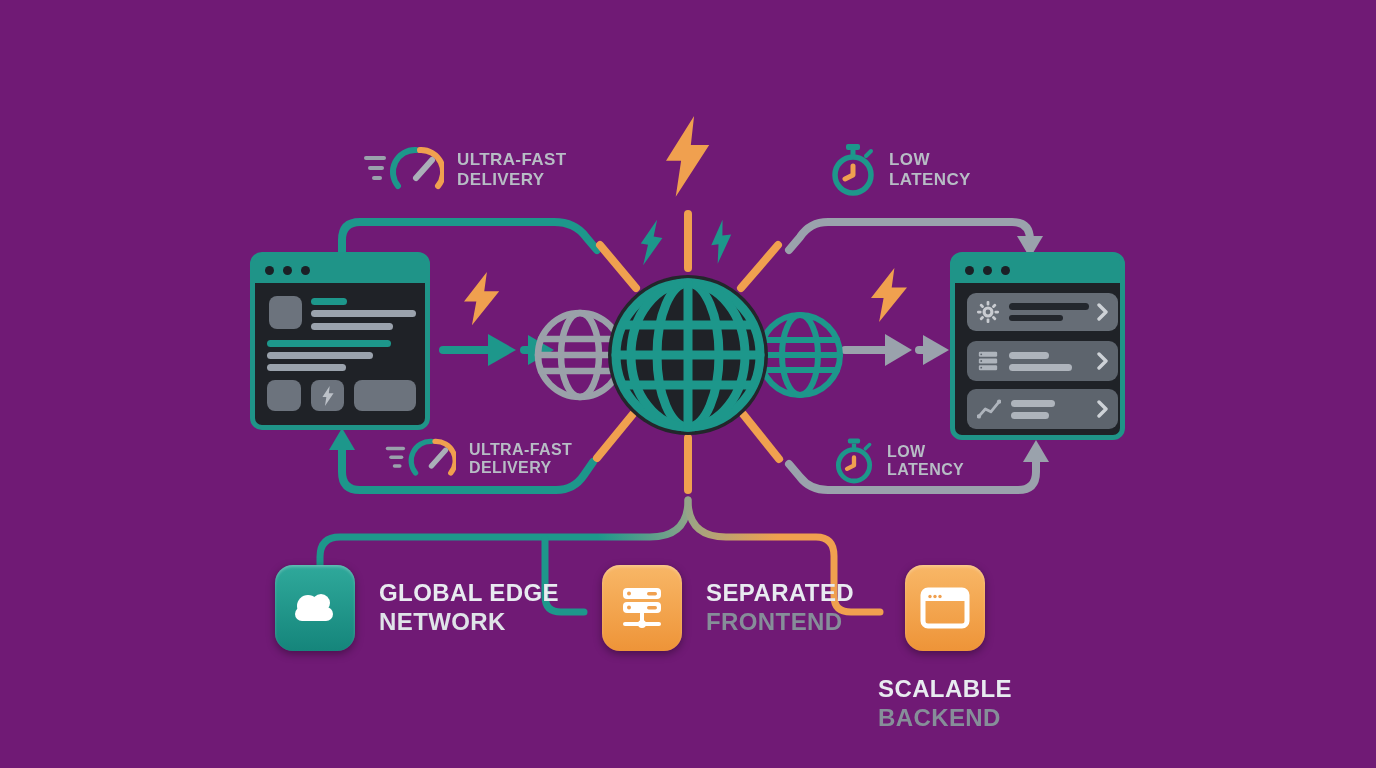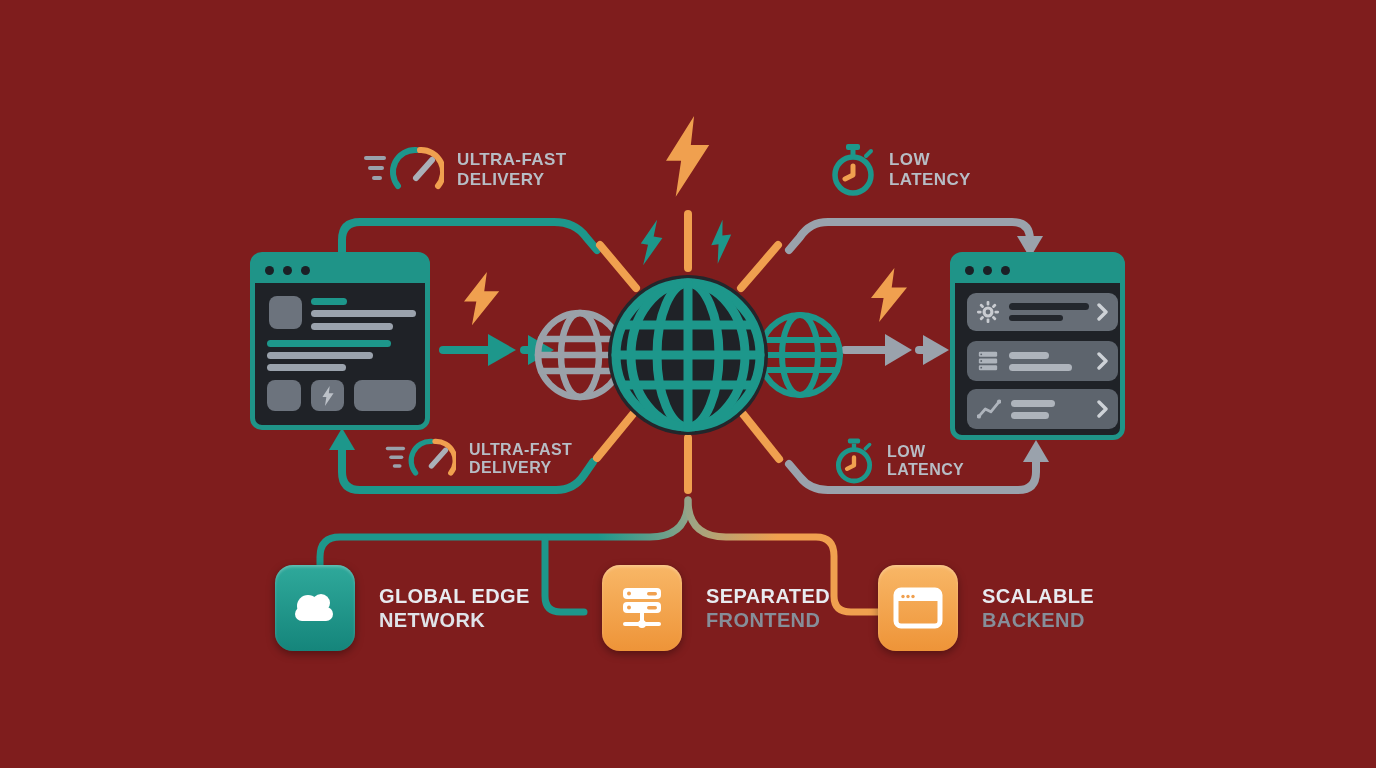--- a/index.html
+++ b/index.html
@@ -1,18 +1,18 @@
 <!DOCTYPE html>
 <html><head>
 <meta charset="utf-8">
 <style>
   html,body{margin:0;padding:0;background:#17191d;}
   .stage{
     position:relative;width:1376px;height:768px;overflow:hidden;
-    background:#7f1d1d;font-family:"Liberation Sans",sans-serif;
+    background:#701a75;font-family:"Liberation Sans",sans-serif;
     -webkit-font-smoothing:antialiased;
   }
   svg{display:block;}
   .layer{position:absolute;left:0;top:0;}
 
   
   .window{
     position:absolute;border:5px solid #1f9488;border-radius:12px;
     background:#1f2227;box-sizing:border-box;
   }
@@ -43,21 +43,21 @@
   }
   
   .feature{position:absolute;display:flex;align-items:center;gap:24px;}
   .tile{
     width:80px;height:86px;border-radius:18px;flex:none;
     display:flex;align-items:center;justify-content:center;
     box-shadow:inset 0 2px 3px rgba(255,255,255,.25), 0 3px 8px rgba(0,0,0,.35);
   }
   .tile.teal-tile{background:linear-gradient(180deg,#2fa99b 0%,#15857b 100%);}
   .tile.orange-tile{background:linear-gradient(180deg,#f8b767 0%,#ee9438 100%);}
-  .feature .txt{font-size:20px;font-weight:bold;letter-spacing:.4px;line-height:1.2;text-transform:uppercase;}
+  .feature .txt{font-size:24px;font-weight:bold;letter-spacing:.4px;line-height:1.2;text-transform:uppercase;}
   .feature .l1{color:#e8ebf0;}
   .feature .l2.bright{color:#dfe3e8;}
   .feature .l2.dim{color:#868e99;}
 </style>
 </head>
 <body>
 
 <div class="stage">
 
   <svg class="layer" width="1376" height="768" viewBox="0 0 1376 768">
@@ -334,21 +334,21 @@
             <rect x="28" y="22" width="10" height="3.4" rx="1.7"></rect>
         </g>
       </svg>
     </div>
     <div class="txt" style="font-weight:bold;">
       <div class="l1 txt">SEPARATED</div>
       <div class="l2 dim txt">FRONTEND</div>
     </div>
   </div>
 
-  <div class="feature" style="left:878px;top:565px;">
+  <div class="feature" style="left:878px;top:565px;flex-direction:column;">
     <div class="tile orange-tile">
       <svg width="50" height="42" viewBox="0 0 50 42">
         <rect x="3" y="3" width="44" height="36" rx="5" fill="none" stroke="#ffffff" stroke-width="5"></rect>
         <rect x="5" y="5" width="40" height="9" fill="#ffffff"></rect>
         <circle cx="10" cy="9.5" r="1.7" fill="#f0a04f"></circle>
         <circle cx="15" cy="9.5" r="1.7" fill="#f0a04f"></circle>
         <circle cx="20" cy="9.5" r="1.7" fill="#f0a04f"></circle>
       </svg>
     </div>
     <div class="txt" style="font-weight:bold;">

